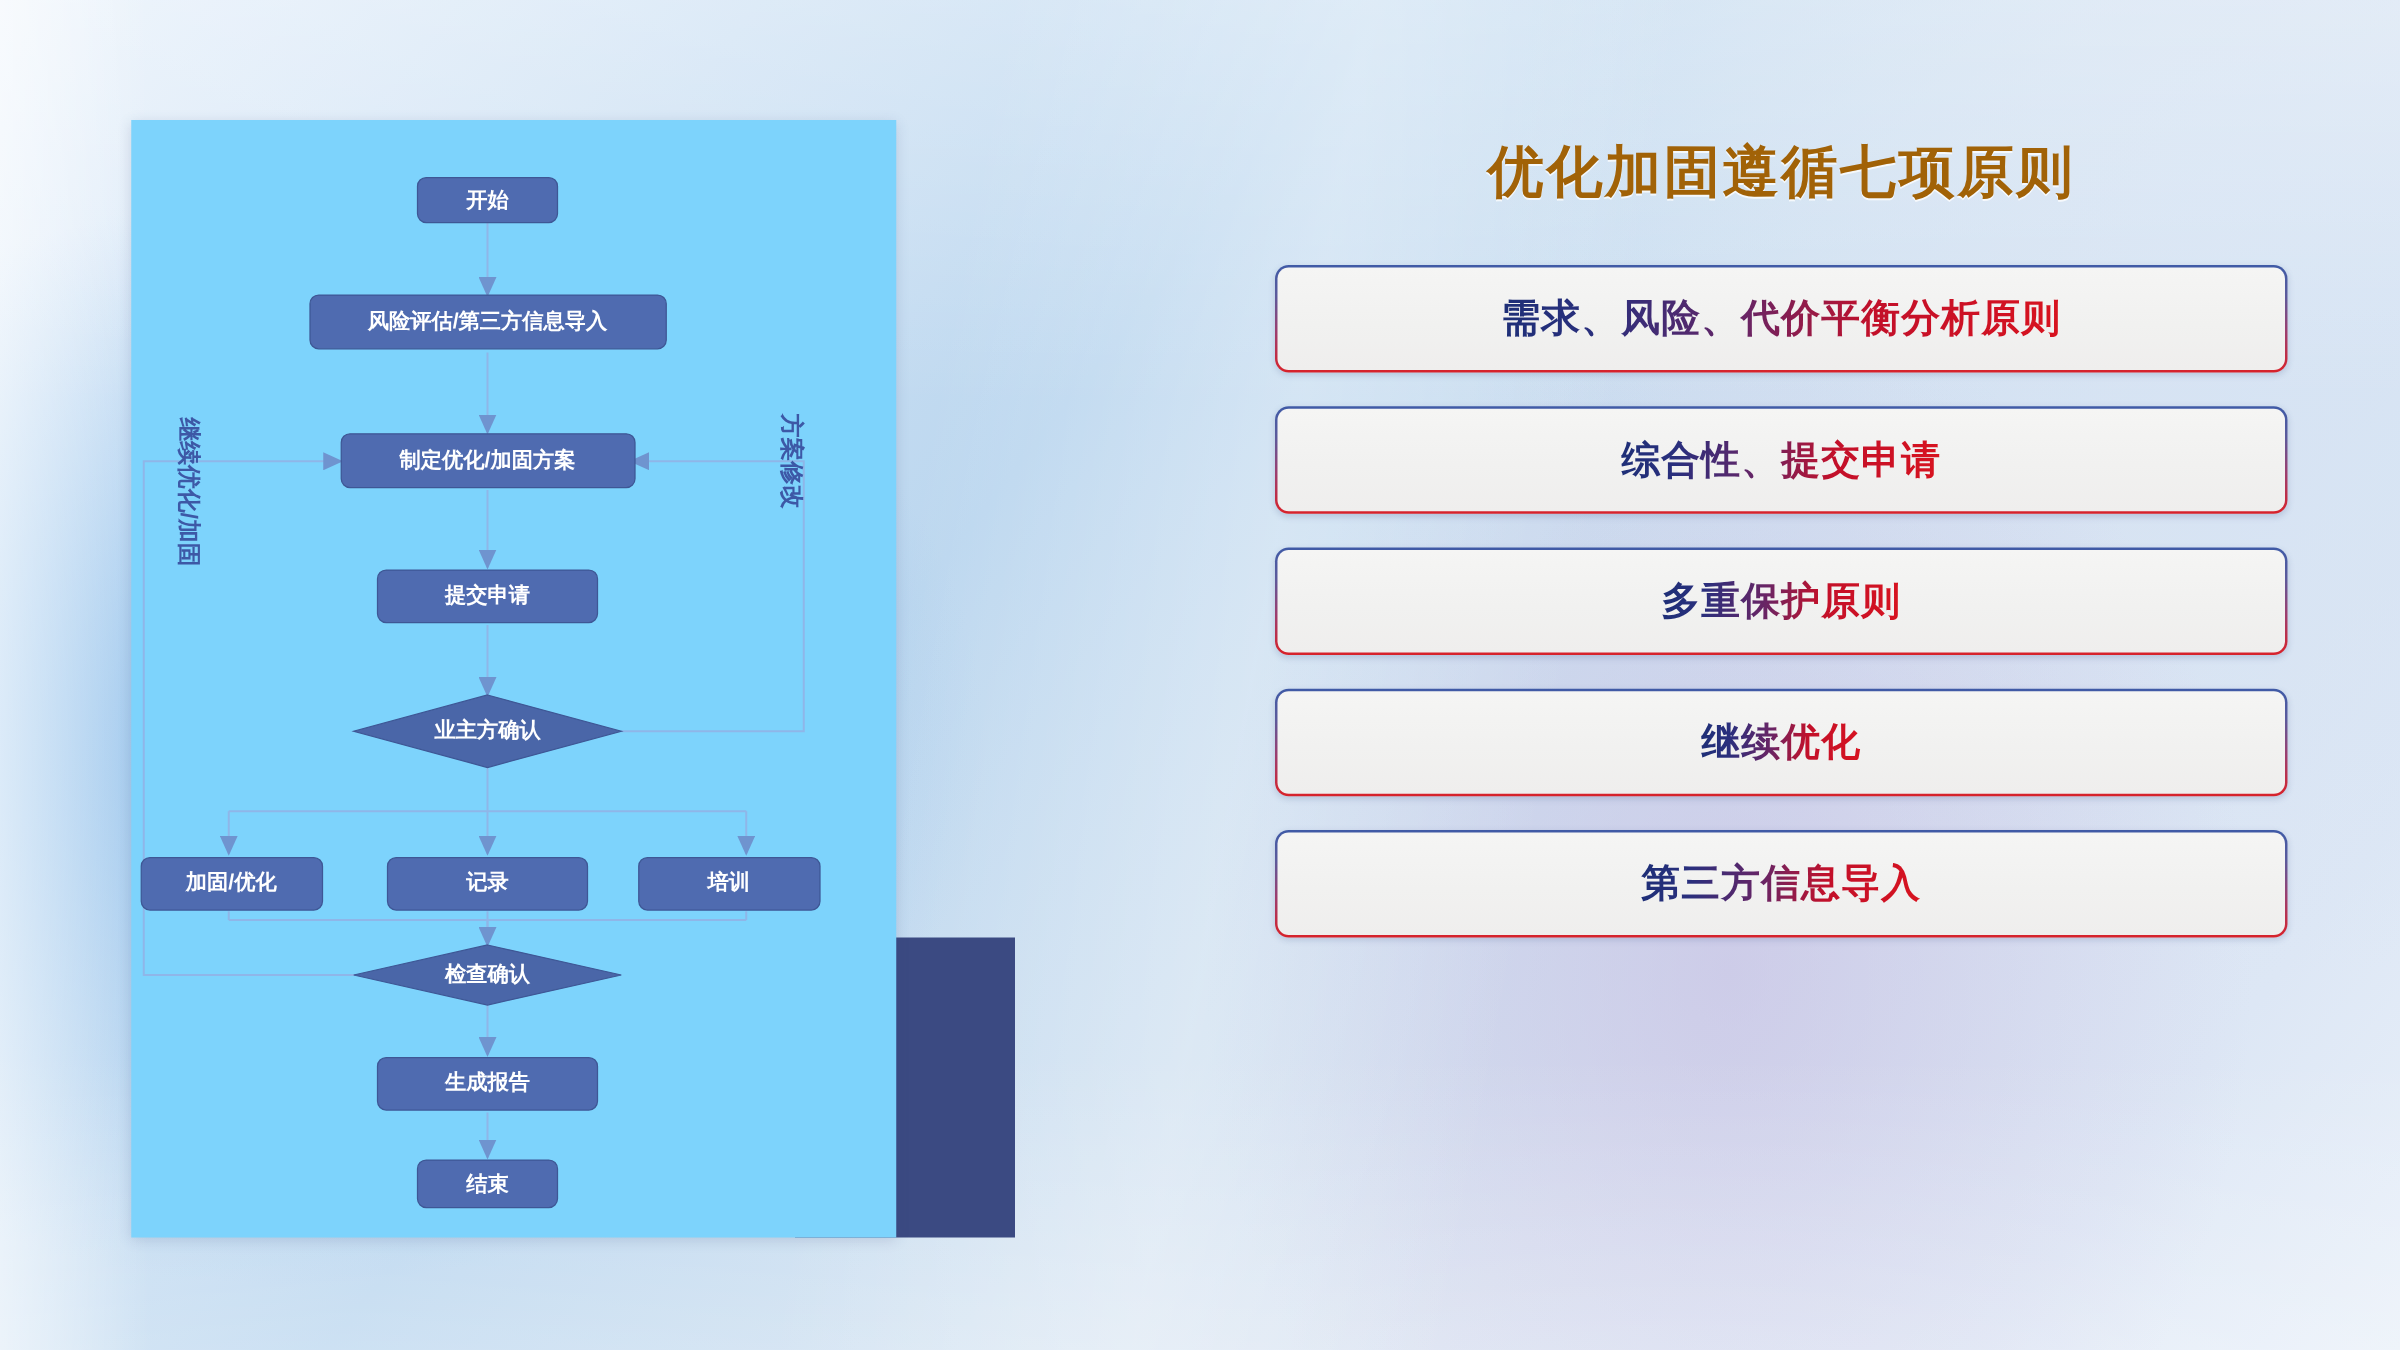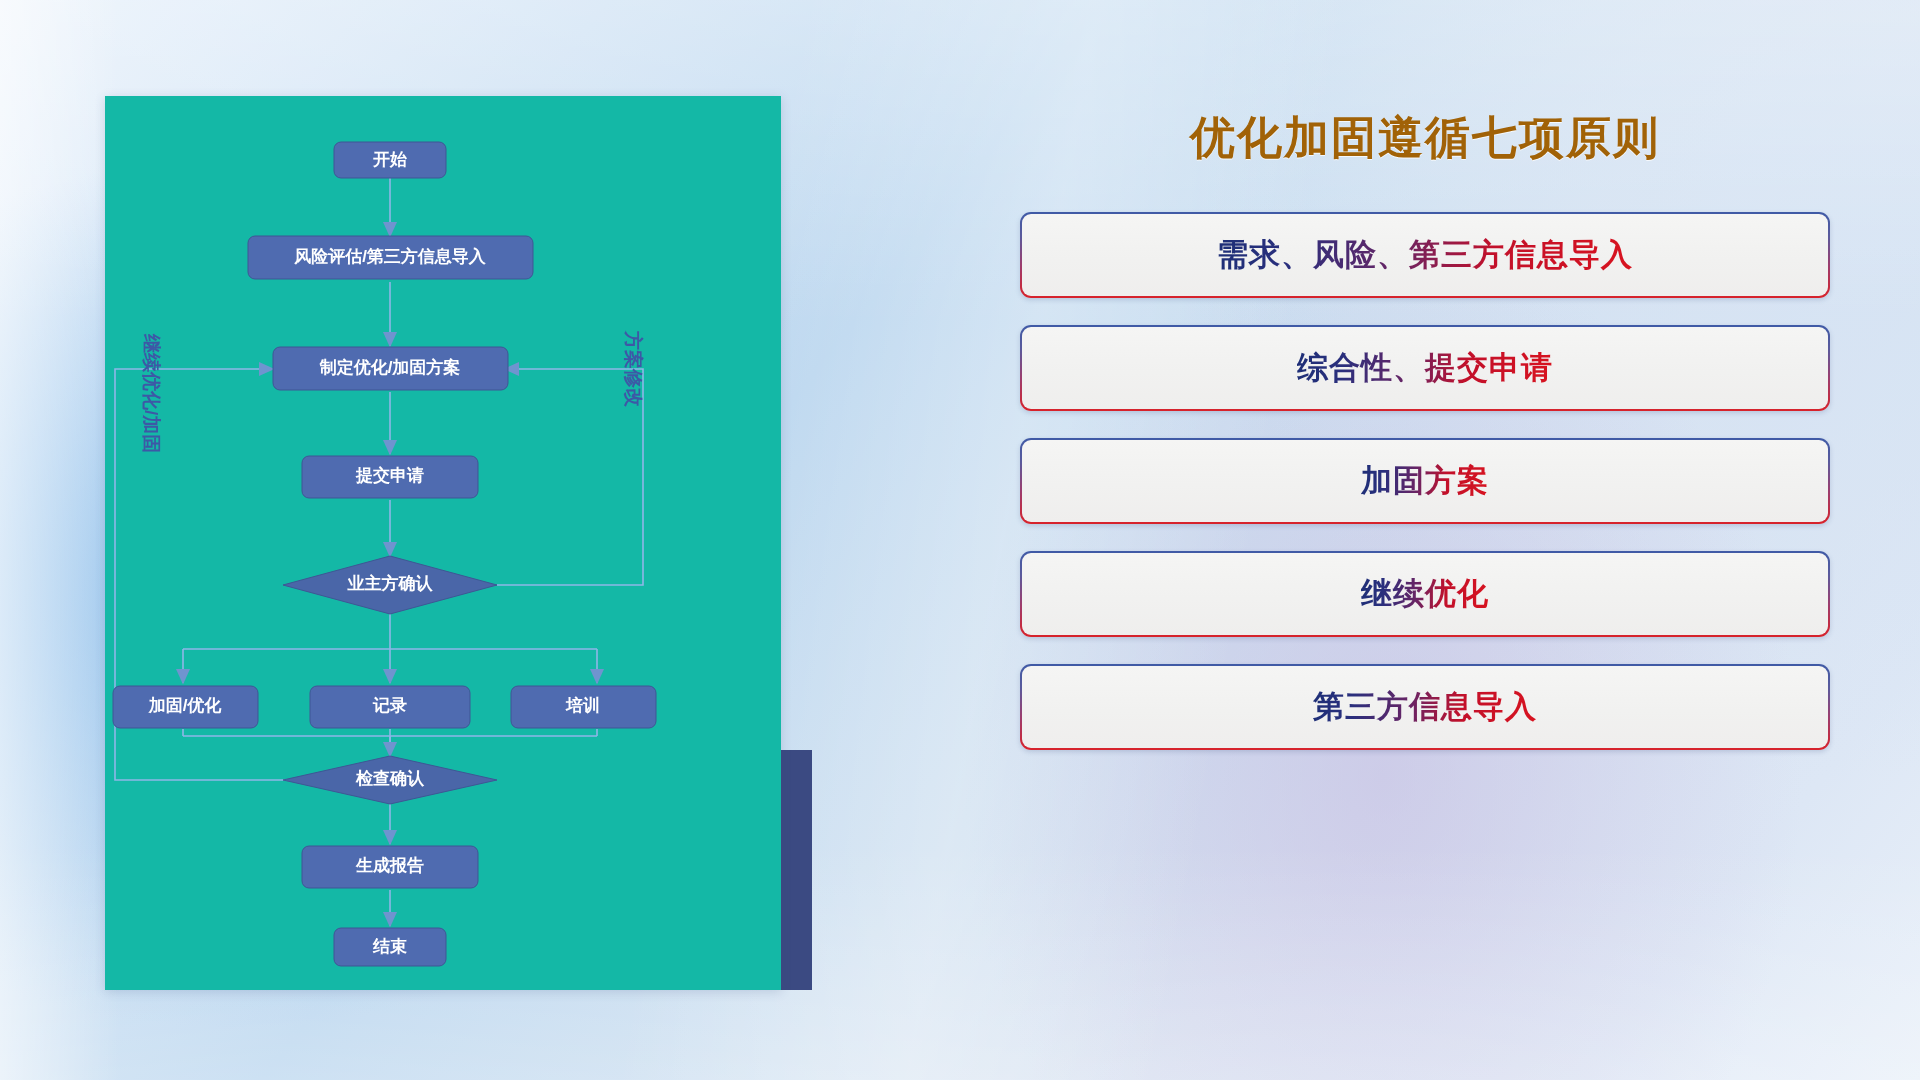--- a/index.html
+++ b/index.html
@@ -21,22 +21,22 @@
     background:
       linear-gradient(100deg, rgba(255,255,255,0) 38%, rgba(255,255,255,.30) 52%, rgba(255,255,255,0) 64%),
       linear-gradient(180deg, rgba(255,255,255,.30) 0%, rgba(255,255,255,0) 30%, rgba(255,255,255,0) 78%, rgba(255,255,255,.25) 100%);
   }
   #bg-left-streak{position:absolute;left:0;top:0;width:120px;height:1080px;
     background:linear-gradient(90deg, rgba(255,255,255,.55) 0%, rgba(255,255,255,0) 100%);}
 
   
   #accent-rect{position:absolute;left:636px;top:750px;width:176px;height:240px;
     background:#3b4a82;}
-  #flow-card{position:absolute;left:105px;top:96px;width:676px;height:894px;
-    background:#14b8a6;
+  #flow-card{position:absolute;left:105px;top:96px;width:612px;height:894px;
+    background:#7dd3fc;
     box-shadow:0 2px 10px rgba(60,80,130,.18);}
   #flow-svg{position:absolute;left:0;top:0;}
 
   .node-rect{fill:#4f6bb0;stroke:#3e5795;stroke-width:1;}
   .node-diamond{fill:#4a66a8;stroke:#3e5795;stroke-width:1;}
   .node-label{fill:#ffffff;font-family:"Liberation Sans","DejaVu Sans",sans-serif;
     font-size:17px;font-weight:bold;text-anchor:middle;dominant-baseline:middle;}
   .flow-line{stroke:#8fb6e8;stroke-width:1.6;fill:none;}
   .flow-arrow{fill:#6f94cf;}
   .side-label{fill:#3d58a6;font-family:"Liberation Sans","DejaVu Sans",sans-serif;
@@ -177,35 +177,35 @@
     <text class="side-label" x="522" y="235" transform="rotate(90 522 235)">方案修改</text>
   </svg>
 </div>
 
 <div id="right-pane">
   <div id="deck-title">优化加固遵循七项原则</div>
   <div id="cards">
 
     <div class="pcard">
       <div class="pcard-inner">
-        <span class="pcard-text">需求、风险、第三方信息导入</span>
+        <span class="pcard-text">需求、风险、代价平衡分析原则</span>
       </div>
     </div>
 
     <div class="pcard">
       <div class="pcard-inner">
         <span class="pcard-text">综合性、提交申请</span>
       </div>
     </div>
 
 
 
     <div class="pcard">
       <div class="pcard-inner">
-        <span class="pcard-text">加固方案</span>
+        <span class="pcard-text">多重保护原则</span>
       </div>
     </div>
 
     <div class="pcard">
       <div class="pcard-inner">
         <span class="pcard-text">继续优化</span>
       </div>
     </div>
 
     <div class="pcard">

